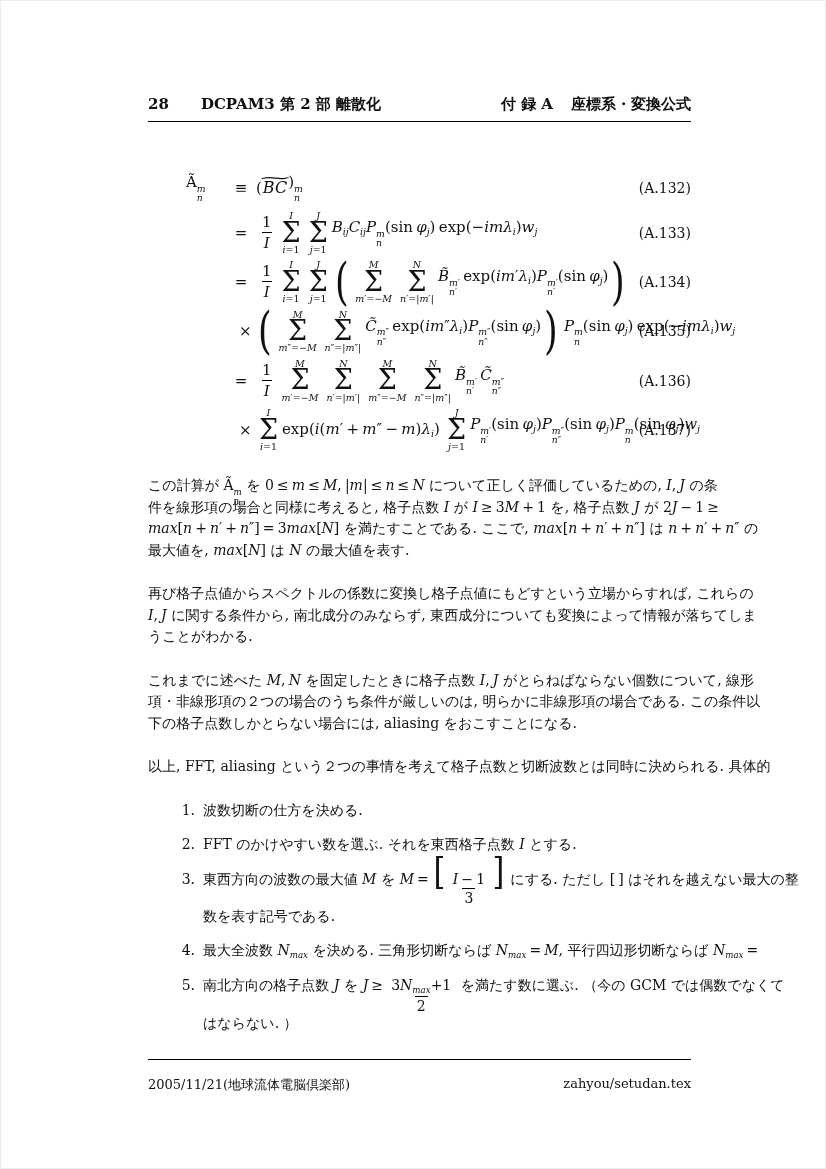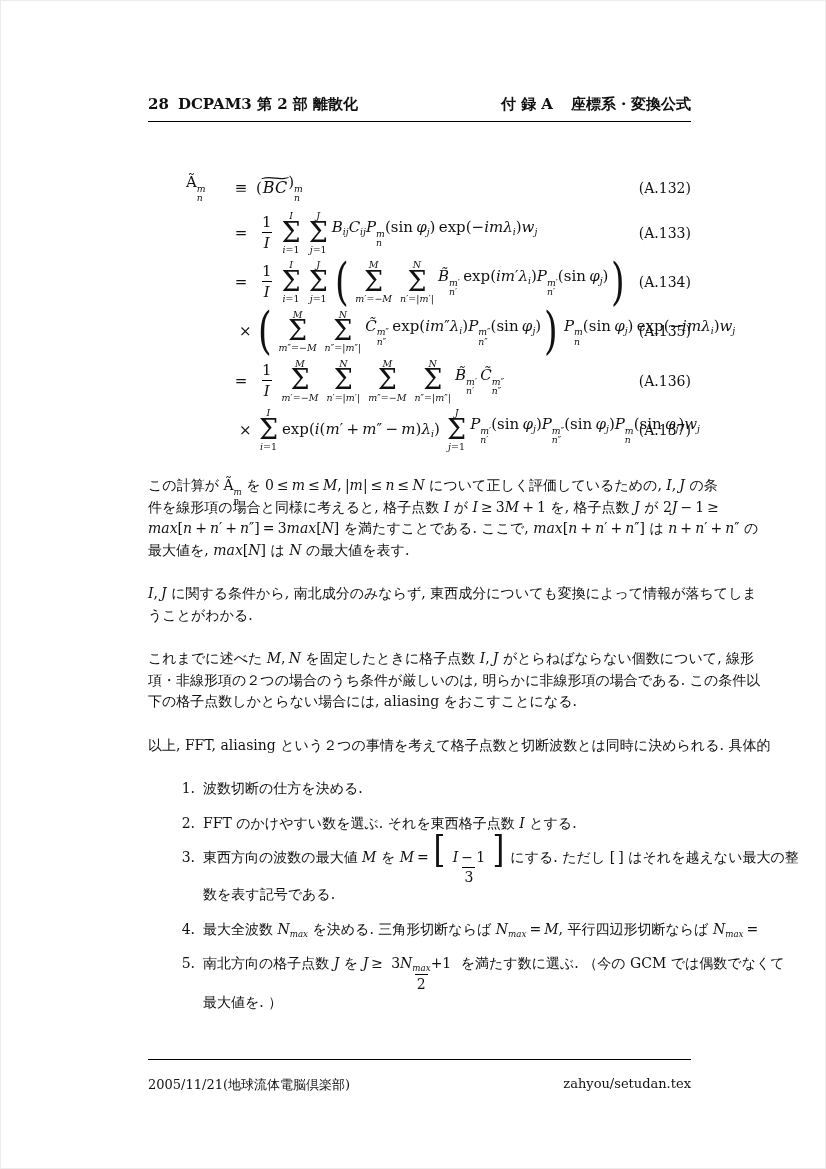--- a/index.html
+++ b/index.html
@@ -3,21 +3,21 @@
 <meta charset="utf-8">
 <style>
   html,body{margin:0;padding:0;background:#ffffff;}
   .page{position:relative;width:826px;height:1169px;background:#fff;
         font-family:"DejaVu Serif","Liberation Serif",serif;color:#111;
         border:1px solid #ececec;box-sizing:border-box;overflow:hidden;}
   
   .hdr{position:absolute;left:147px;top:86px;width:543px;
        display:flex;justify-content:space-between;align-items:baseline;
        font-weight:bold;font-size:15px;padding-bottom:7px;border-bottom:1.2px solid #000;}
-  .hdr .hl{display:flex;gap:9px;text-align:center;}
+  .hdr .hl{display:flex;gap:32px;text-align:center;}
   .hdr .hr{display:flex;gap:18px;margin-top:8px;}
   
   .main{position:absolute;left:147px;top:160px;width:543px;}
   
   .eqs{margin:10px 0 26px 0;}
   .eq-row{position:relative;display:flex;align-items:center;min-height:34px;margin:6px 0;}
   .eq-lhs{margin-left:38px;width:40px;font-size:15px;}
   .eq-rel{width:30px;text-align:center;font-size:15px;}
   .eq-body{display:inline-flex;align-items:center;white-space:pre;}
   .eq-cont{margin-left:91px;}
@@ -111,20 +111,21 @@
         </div>
       </div>
     <div id="paragraphs">
         <div class="para">
           <div class="pline"><span class="j">この計算が </span><span class="m">Ã<span class="ss"><span><i>m</i></span><span><i>n</i></span></span></span><span class="j"> を </span><span class="m">0<span class="sp2"></span>≤<span class="sp2"></span><i>m</i><span class="sp2"></span>≤<span class="sp2"></span><i>M</i>,<span class="sp2"></span>|<i>m</i>|<span class="sp2"></span>≤<span class="sp2"></span><i>n</i><span class="sp2"></span>≤<span class="sp2"></span><i>N</i></span><span class="j"> について正しく評価しているための, </span><span class="m"><i>I</i>,<span class="sp2"></span><i>J</i></span><span class="j"> の条</span></div>
           <div class="pline"><span class="j">件を線形項の場合と同様に考えると, 格子点数 </span><span class="m"><i>I</i></span><span class="j"> が </span><span class="m"><i>I</i><span class="sp2"></span>≥<span class="sp2"></span>3<i>M</i><span class="sp2"></span>+<span class="sp2"></span>1</span><span class="j"> を, 格子点数 </span><span class="m"><i>J</i></span><span class="j"> が </span><span class="m">2<i>J</i><span class="sp2"></span>−<span class="sp2"></span>1<span class="sp2"></span>≥</span></div>
           <div class="pline"><span class="m"><i>m</i><i>a</i><i>x</i>[<i>n</i><span class="sp2"></span>+<span class="sp2"></span><i>n</i>′<span class="sp2"></span>+<span class="sp2"></span><i>n</i>″]<span class="sp2"></span>=<span class="sp2"></span>3<i>m</i><i>a</i><i>x</i>[<i>N</i>]</span><span class="j"> を満たすことである. ここで, </span><span class="m"><i>m</i><i>a</i><i>x</i>[<i>n</i><span class="sp2"></span>+<span class="sp2"></span><i>n</i>′<span class="sp2"></span>+<span class="sp2"></span><i>n</i>″]</span><span class="j"> は </span><span class="m"><i>n</i><span class="sp2"></span>+<span class="sp2"></span><i>n</i>′<span class="sp2"></span>+<span class="sp2"></span><i>n</i>″</span><span class="j"> の</span></div>
           <div class="pline"><span class="j">最大値を, </span><span class="m"><i>m</i><i>a</i><i>x</i>[<i>N</i>]</span><span class="j"> は </span><span class="m"><i>N</i></span><span class="j"> の最大値を表す.</span></div>
         </div>
         <div class="para">
+          <div class="pline"><span class="j">再び格子点値からスペクトルの係数に変換し格子点値にもどすという立場からすれば, これらの</span></div>
           <div class="pline"><span class="m"><i>I</i>,<span class="sp2"></span><i>J</i></span><span class="j"> に関する条件から, 南北成分のみならず, 東西成分についても変換によって情報が落ちてしま</span></div>
           <div class="pline"><span class="j">うことがわかる.</span></div>
         </div>
         <div class="para">
           <div class="pline"><span class="j">これまでに述べた </span><span class="m"><i>M</i>,<span class="sp2"></span><i>N</i></span><span class="j"> を固定したときに格子点数 </span><span class="m"><i>I</i>,<span class="sp2"></span><i>J</i></span><span class="j"> がとらねばならない個数について, 線形</span></div>
           <div class="pline"><span class="j">項・非線形項の２つの場合のうち条件が厳しいのは, 明らかに非線形項の場合である. この条件以</span></div>
           <div class="pline"><span class="j">下の格子点数しかとらない場合には, aliasing をおこすことになる.</span></div>
         </div>
         <div class="para">
           <div class="pline"><span class="j">以上, FFT, aliasing という２つの事情を考えて格子点数と切断波数とは同時に決められる. 具体的</span></div>
@@ -153,21 +154,21 @@
         <div class="oitem">
           <span class="onum">4.</span>
           <span class="obody">
             <div class="pline"><span class="j">最大全波数 </span><span class="m"><i>N</i><span class="sb"><i>max</i></span></span><span class="j"> を決める. 三角形切断ならば </span><span class="m"><i>N</i><span class="sb"><i>max</i></span><span class="sp2"></span>=<span class="sp2"></span><i>M</i>,</span><span class="j"> 平行四辺形切断ならば </span><span class="m"><i>N</i><span class="sb"><i>max</i></span><span class="sp2"></span>=</span></div>
           </span>
         </div>
         <div class="oitem">
           <span class="onum">5.</span>
           <span class="obody">
             <div class="pline"><span class="j">南北方向の格子点数 </span><span class="m"><i>J</i></span><span class="j"> を </span><span class="m"><i>J</i><span class="sp2"></span>≥<span class="sp2"></span></span><span class="frac sm"><span class="fn"><span class="m">3<i>N</i><span class="sb"><i>max</i></span>+1</span></span><span class="fd"><span class="m">2</span></span></span><span class="j"> を満たす数に選ぶ. （今の GCM では偶数でなくて</span></div>
-            <div class="pline"><span class="j">最大値を. ）</span></div>
+            <div class="pline"><span class="j">はならない. ）</span></div>
           </span>
         </div>
       </div>
   </div>
 
   <div class="ftr">
     <span>2005/11/21(地球流体電脳倶楽部)</span>
     <span>zahyou/setudan.tex</span>
   </div>
 

